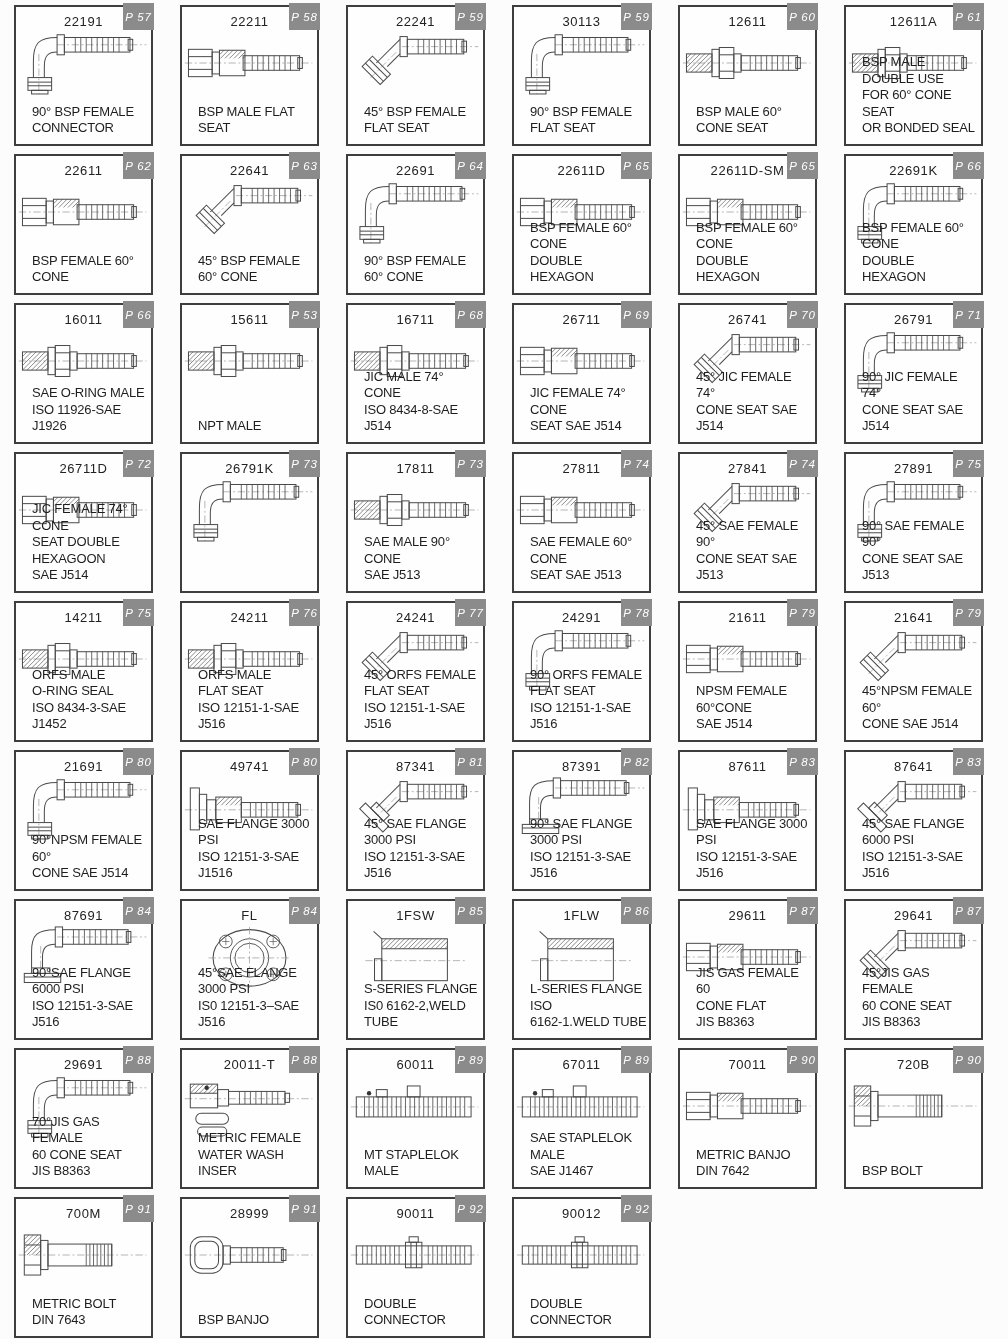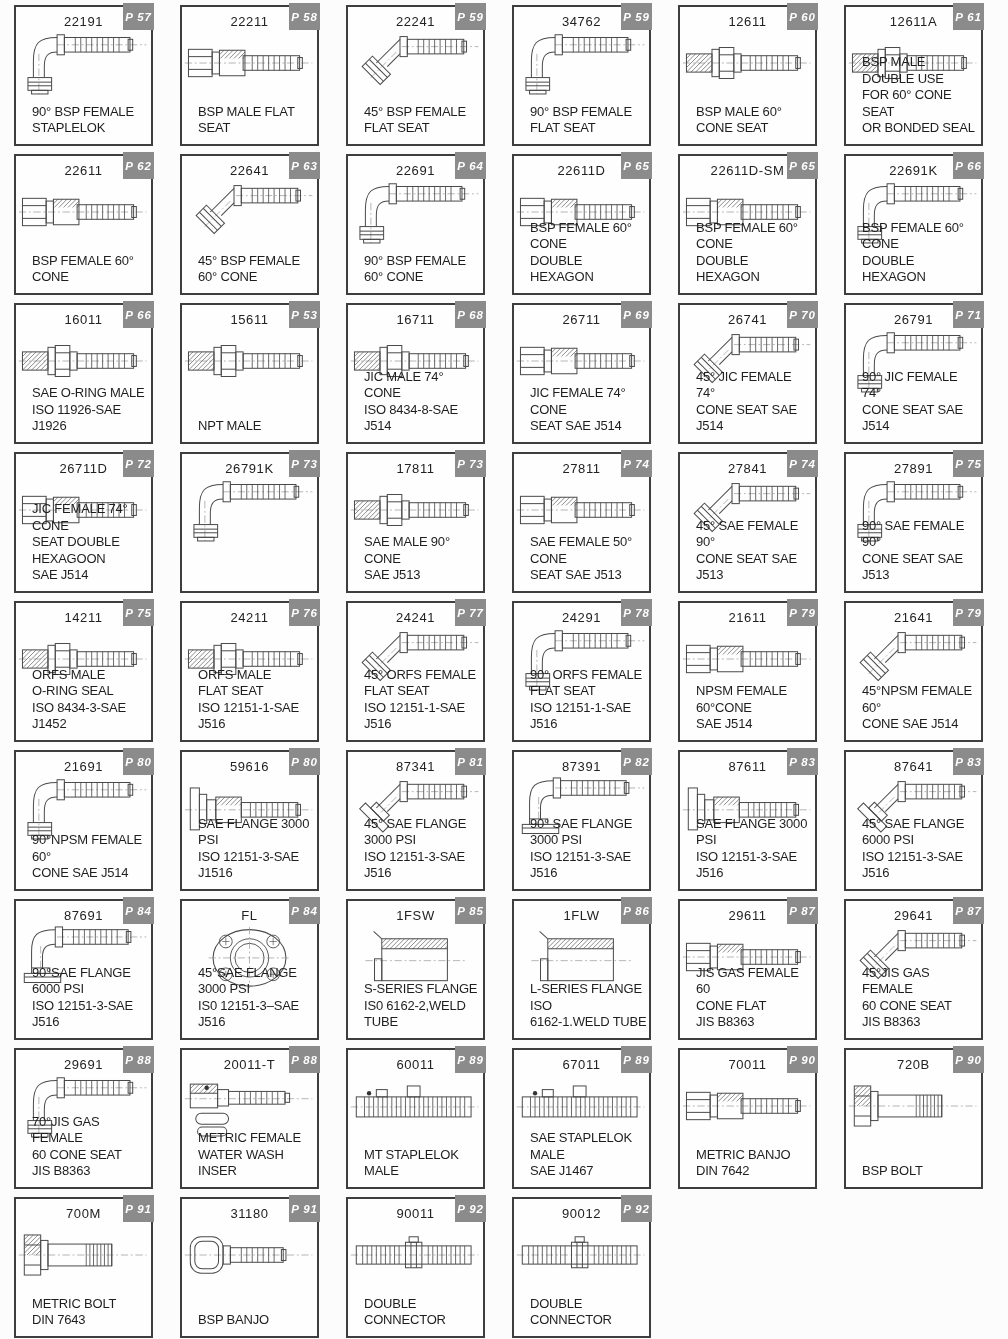--- a/index.html
+++ b/index.html
@@ -29,21 +29,21 @@
     font-size:13px;
     letter-spacing:.6px;
     color:#222;
     font-weight:400;
   }
   .badge{
     position:absolute;top:-4px;right:-3px;
     width:31px;height:27px;
     background:#8b8b8b;
     color:#fff;
-    font-size:11.5px;font-weight:bold;font-style:italic;
+    font-size:11.5px;font-weight:normal;font-style:italic;
     letter-spacing:.8px;
     display:flex;align-items:center;justify-content:center;
   }
   .drawing{
     height:66px;margin-top:1px;
     display:flex;align-items:center;justify-content:center;
     overflow:hidden;
   }
   .desc{
     position:absolute;left:16px;right:2px;bottom:7px;
@@ -79,21 +79,21 @@
             <path d="M44,8 C24,8 18,14 18,34 L18,52" stroke="#4a4a4a" fill="none" stroke-width="1.1"></path>
             <path d="M44,24 C34,24 30,28 30,40 L30,52" stroke="#4a4a4a" fill="none" stroke-width="1.1"></path>
             <rect x="12" y="52" width="26" height="14" stroke="#4a4a4a" fill="none" stroke-width="1.1"></rect>
             <line x1="12" y1="57" x2="38" y2="57" stroke="#4a4a4a" fill="none" stroke-width="1.1"></line>
             <line x1="12" y1="61" x2="38" y2="61" stroke="#4a4a4a" fill="none" stroke-width="1.1"></line>
             <rect x="16" y="66" width="18" height="4" stroke="#4a4a4a" fill="none" stroke-width="1.1"></rect>
           </svg>
         </div>
     <div class="desc">
           <div>90° BSP FEMALE</div>
-          <div>STAPLELOK</div>
+          <div>CONNECTOR</div>
         </div>
   </div>
 
   <div class="cell">
     <div class="part-no">22211</div>
     <div class="badge">P 58</div>
     <div class="drawing">
           <svg viewBox="0 0 146 72" width="133" height="66">
             <line x1="2" y1="36" x2="142" y2="36" stroke="#9a9a9a" stroke-width="0.8" stroke-dasharray="8 3 2 3"></line>
             <rect x="6" y="21" width="26" height="30" stroke="#4a4a4a" fill="none" stroke-width="1.1"></rect>
@@ -152,21 +152,21 @@
             </g>
           </svg>
         </div>
     <div class="desc">
           <div>45° BSP FEMALE</div>
           <div>FLAT SEAT</div>
         </div>
   </div>
 
   <div class="cell">
-    <div class="part-no">34762</div>
+    <div class="part-no">30113</div>
     <div class="badge">P 59</div>
     <div class="drawing">
           <svg viewBox="0 0 146 72" width="133" height="66">
             <line x1="44" y1="16" x2="142" y2="16" stroke="#9a9a9a" stroke-width="0.8" stroke-dasharray="8 3 2 3"></line>
             <line x1="24" y1="26" x2="24" y2="70" stroke="#9a9a9a" stroke-width="0.8" stroke-dasharray="8 3 2 3"></line>
             <rect x="52" y="8" width="72" height="16" stroke="#4a4a4a" fill="none" stroke-width="1.1"></rect>
             <line x1="64" y1="8" x2="64" y2="24" stroke="#4a4a4a" fill="none" stroke-width="0.9"></line>
             <line x1="70" y1="8" x2="70" y2="24" stroke="#4a4a4a" fill="none" stroke-width="0.9"></line>
             <line x1="76" y1="8" x2="76" y2="24" stroke="#4a4a4a" fill="none" stroke-width="0.9"></line>
             <line x1="82" y1="8" x2="82" y2="24" stroke="#4a4a4a" fill="none" stroke-width="0.9"></line>
@@ -822,21 +822,21 @@
             <line x1="88" y1="28" x2="88" y2="44" stroke="#4a4a4a" fill="none" stroke-width="0.9"></line>
             <line x1="94" y1="28" x2="94" y2="44" stroke="#4a4a4a" fill="none" stroke-width="0.9"></line>
             <line x1="100" y1="28" x2="100" y2="44" stroke="#4a4a4a" fill="none" stroke-width="0.9"></line>
             <line x1="106" y1="28" x2="106" y2="44" stroke="#4a4a4a" fill="none" stroke-width="0.9"></line>
             <line x1="112" y1="28" x2="112" y2="44" stroke="#4a4a4a" fill="none" stroke-width="0.9"></line>
             <line x1="118" y1="28" x2="118" y2="44" stroke="#4a4a4a" fill="none" stroke-width="0.9"></line>
             <rect x="126" y="30" width="5" height="12" stroke="#4a4a4a" fill="none" stroke-width="1.1"></rect>
           </svg>
         </div>
     <div class="desc">
-          <div>SAE FEMALE 50° CONE</div>
+          <div>SAE FEMALE 60° CONE</div>
           <div>SEAT SAE J513</div>
         </div>
   </div>
 
   <div class="cell">
     <div class="part-no">27841</div>
     <div class="badge">P 74</div>
     <div class="drawing">
           <svg viewBox="0 0 146 72" width="133" height="66">
             <line x1="58" y1="18" x2="142" y2="18" stroke="#9a9a9a" stroke-width="0.8" stroke-dasharray="8 3 2 3"></line>
@@ -1144,21 +1144,21 @@
             <rect x="16" y="66" width="18" height="4" stroke="#4a4a4a" fill="none" stroke-width="1.1"></rect>
           </svg>
         </div>
     <div class="desc">
           <div>90°NPSM FEMALE 60°</div>
           <div>CONE SAE J514</div>
         </div>
   </div>
 
   <div class="cell">
-    <div class="part-no">59616</div>
+    <div class="part-no">49741</div>
     <div class="badge">P 80</div>
     <div class="drawing">
           <svg viewBox="0 0 146 72" width="133" height="66">
             <line x1="2" y1="38" x2="142" y2="38" stroke="#9a9a9a" stroke-width="0.8" stroke-dasharray="8 3 2 3"></line>
             <rect x="8" y="14" width="10" height="46" stroke="#4a4a4a" fill="none" stroke-width="1.1"></rect>
             <rect x="18" y="21" width="8" height="32" stroke="#4a4a4a" fill="none" stroke-width="1.1"></rect>
             <rect x="26" y="27" width="10" height="22" stroke="#4a4a4a" fill="none" stroke-width="1.1"></rect>
             <rect x="36" y="24" width="28" height="28" stroke="#4a4a4a" fill="none" stroke-width="1.1"></rect>
             <line x1="36" y1="29" x2="41" y2="24" stroke="#4a4a4a" fill="none" stroke-width="0.7"></line>
             <line x1="37" y1="33" x2="46" y2="24" stroke="#4a4a4a" fill="none" stroke-width="0.7"></line>
@@ -1770,21 +1770,21 @@
             <line x1="104" y1="24" x2="104" y2="48" stroke="#4a4a4a" fill="none" stroke-width="1.1"></line>
           </svg>
         </div>
     <div class="desc">
           <div>METRIC BOLT</div>
           <div>DIN 7643</div>
         </div>
   </div>
 
   <div class="cell">
-    <div class="part-no">31180</div>
+    <div class="part-no">28999</div>
     <div class="badge">P 91</div>
     <div class="drawing">
           <svg viewBox="0 0 146 72" width="133" height="66">
             <line x1="2" y1="36" x2="142" y2="36" stroke="#9a9a9a" stroke-width="0.8" stroke-dasharray="8 3 2 3"></line>
             <rect x="8" y="16" width="36" height="40" rx="12" stroke="#4a4a4a" fill="none" stroke-width="1.1"></rect>
             <rect x="13" y="21" width="26" height="30" rx="8" stroke="#4a4a4a" fill="none" stroke-width="1.1"></rect>
             <rect x="44" y="26" width="8" height="20" stroke="#4a4a4a" fill="none" stroke-width="1.1"></rect>
             <rect x="52" y="28" width="58" height="16" stroke="#4a4a4a" fill="none" stroke-width="1.1"></rect>
             <line x1="64" y1="28" x2="64" y2="44" stroke="#4a4a4a" fill="none" stroke-width="0.9"></line>
             <line x1="70" y1="28" x2="70" y2="44" stroke="#4a4a4a" fill="none" stroke-width="0.9"></line>

